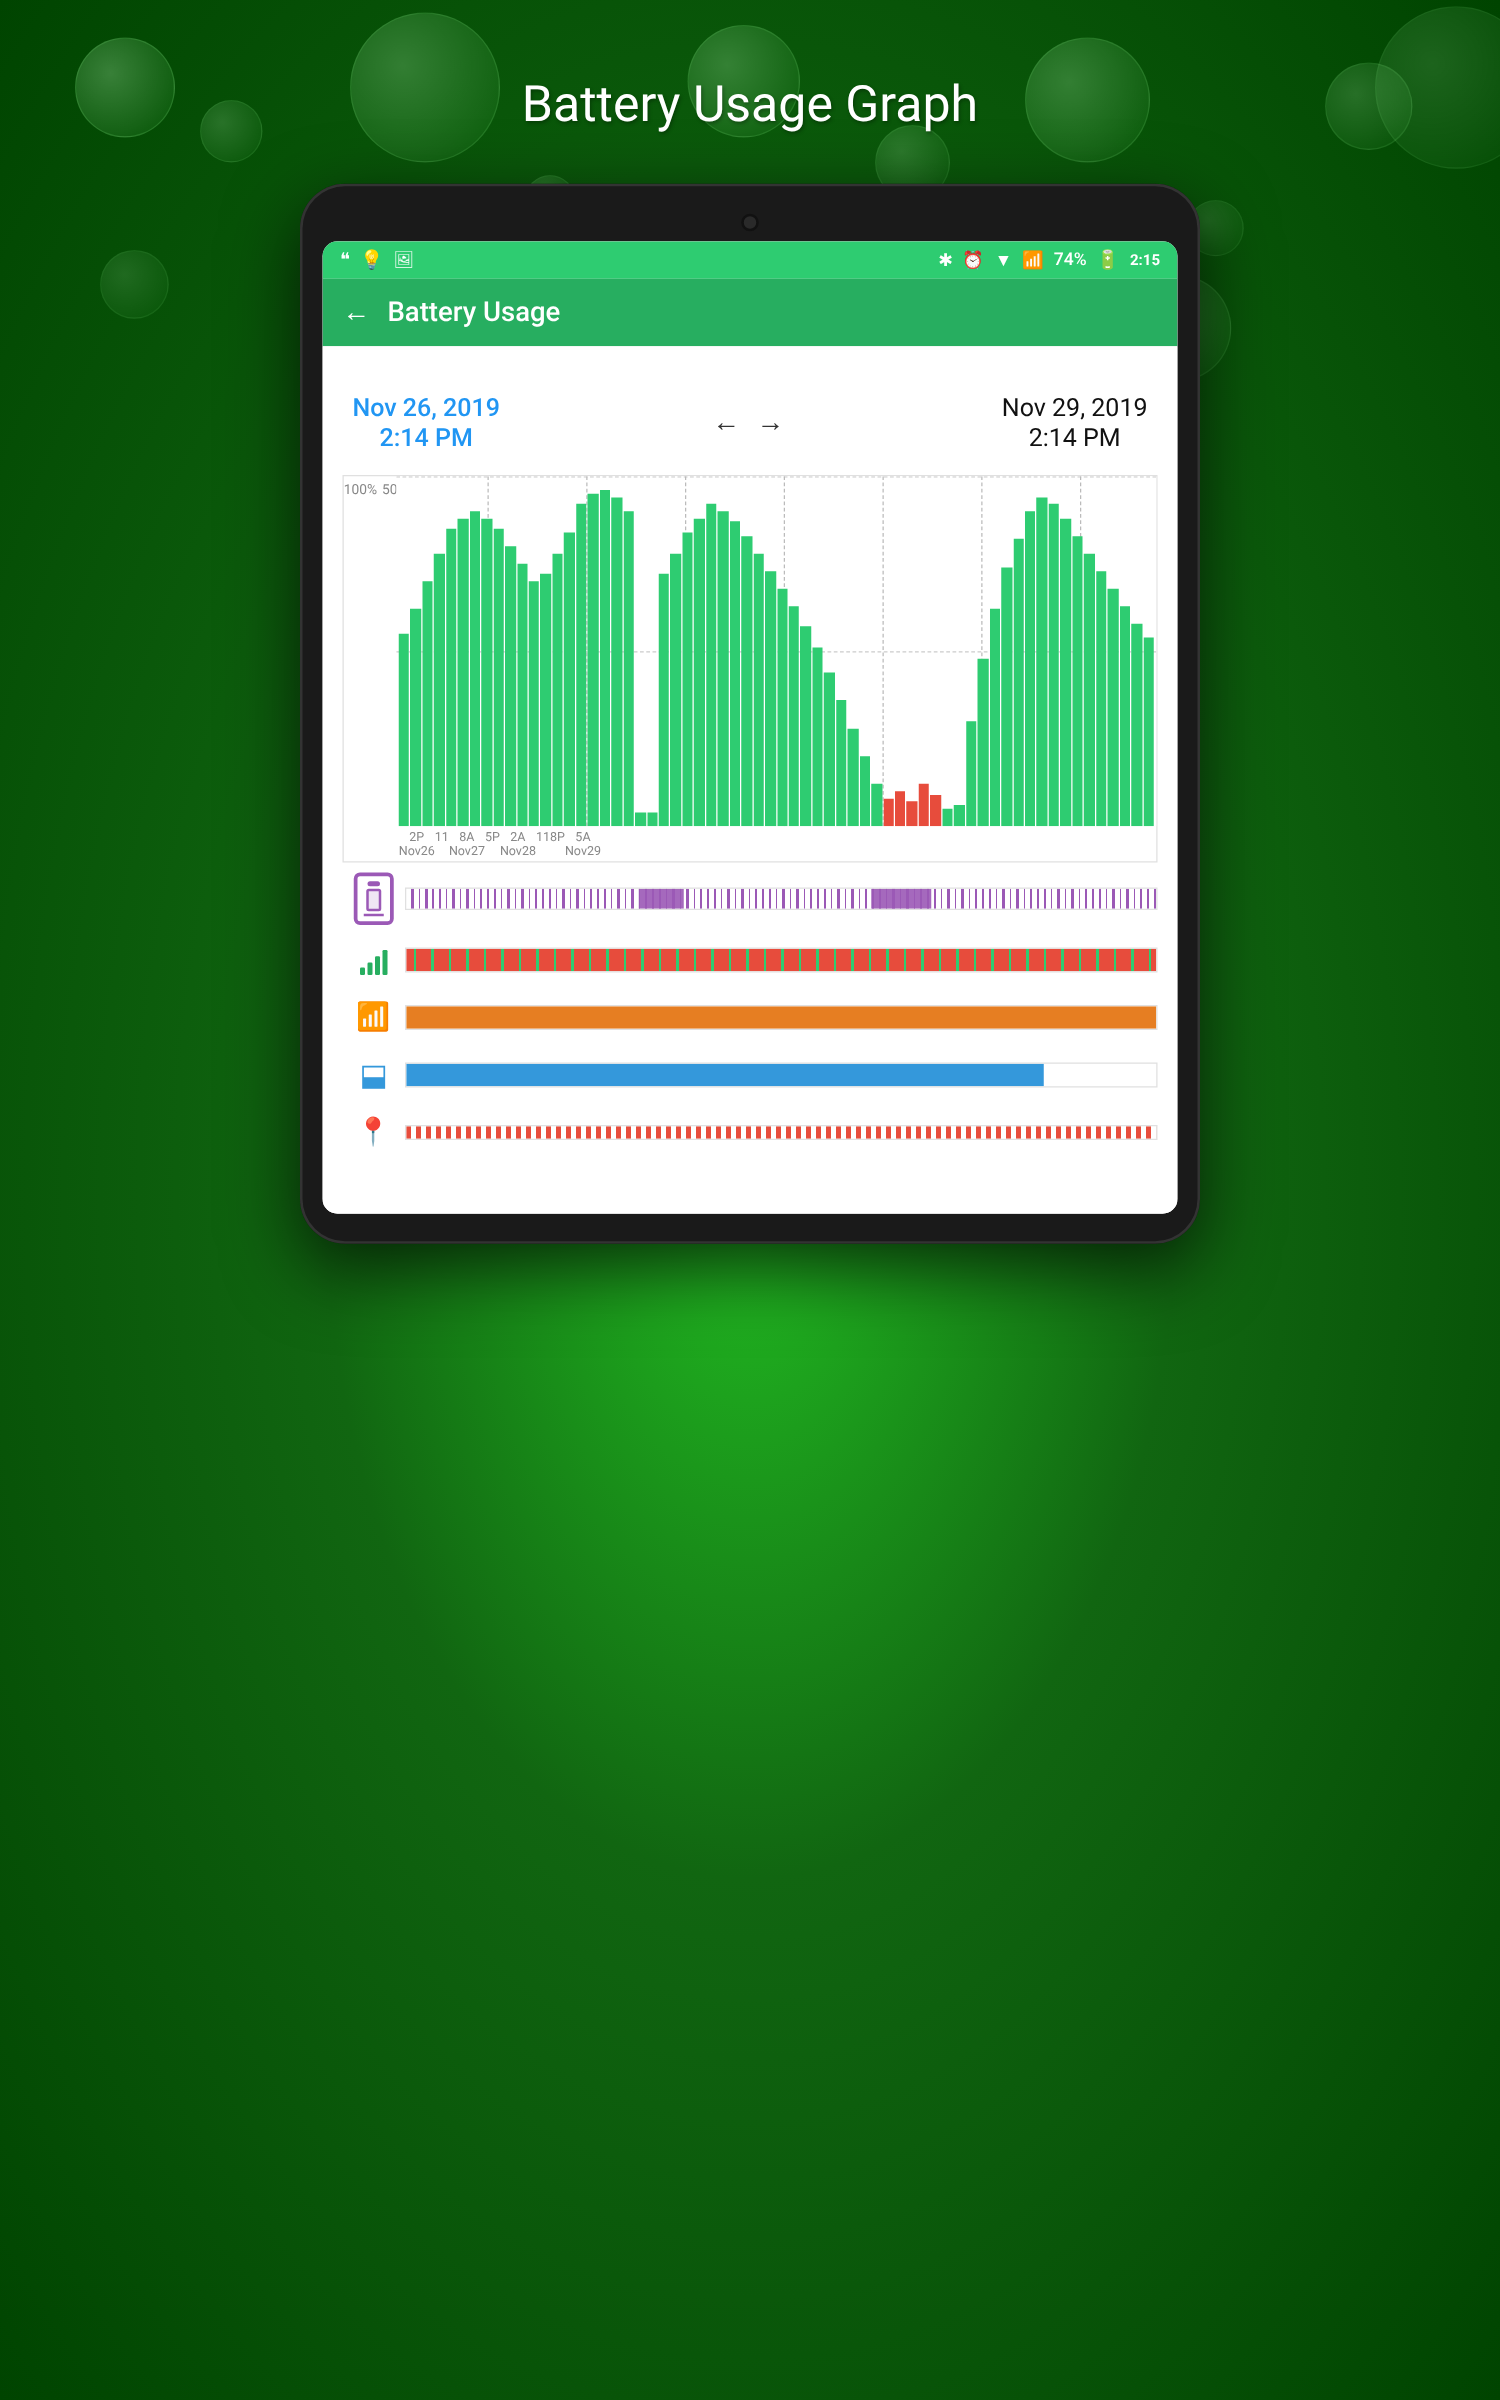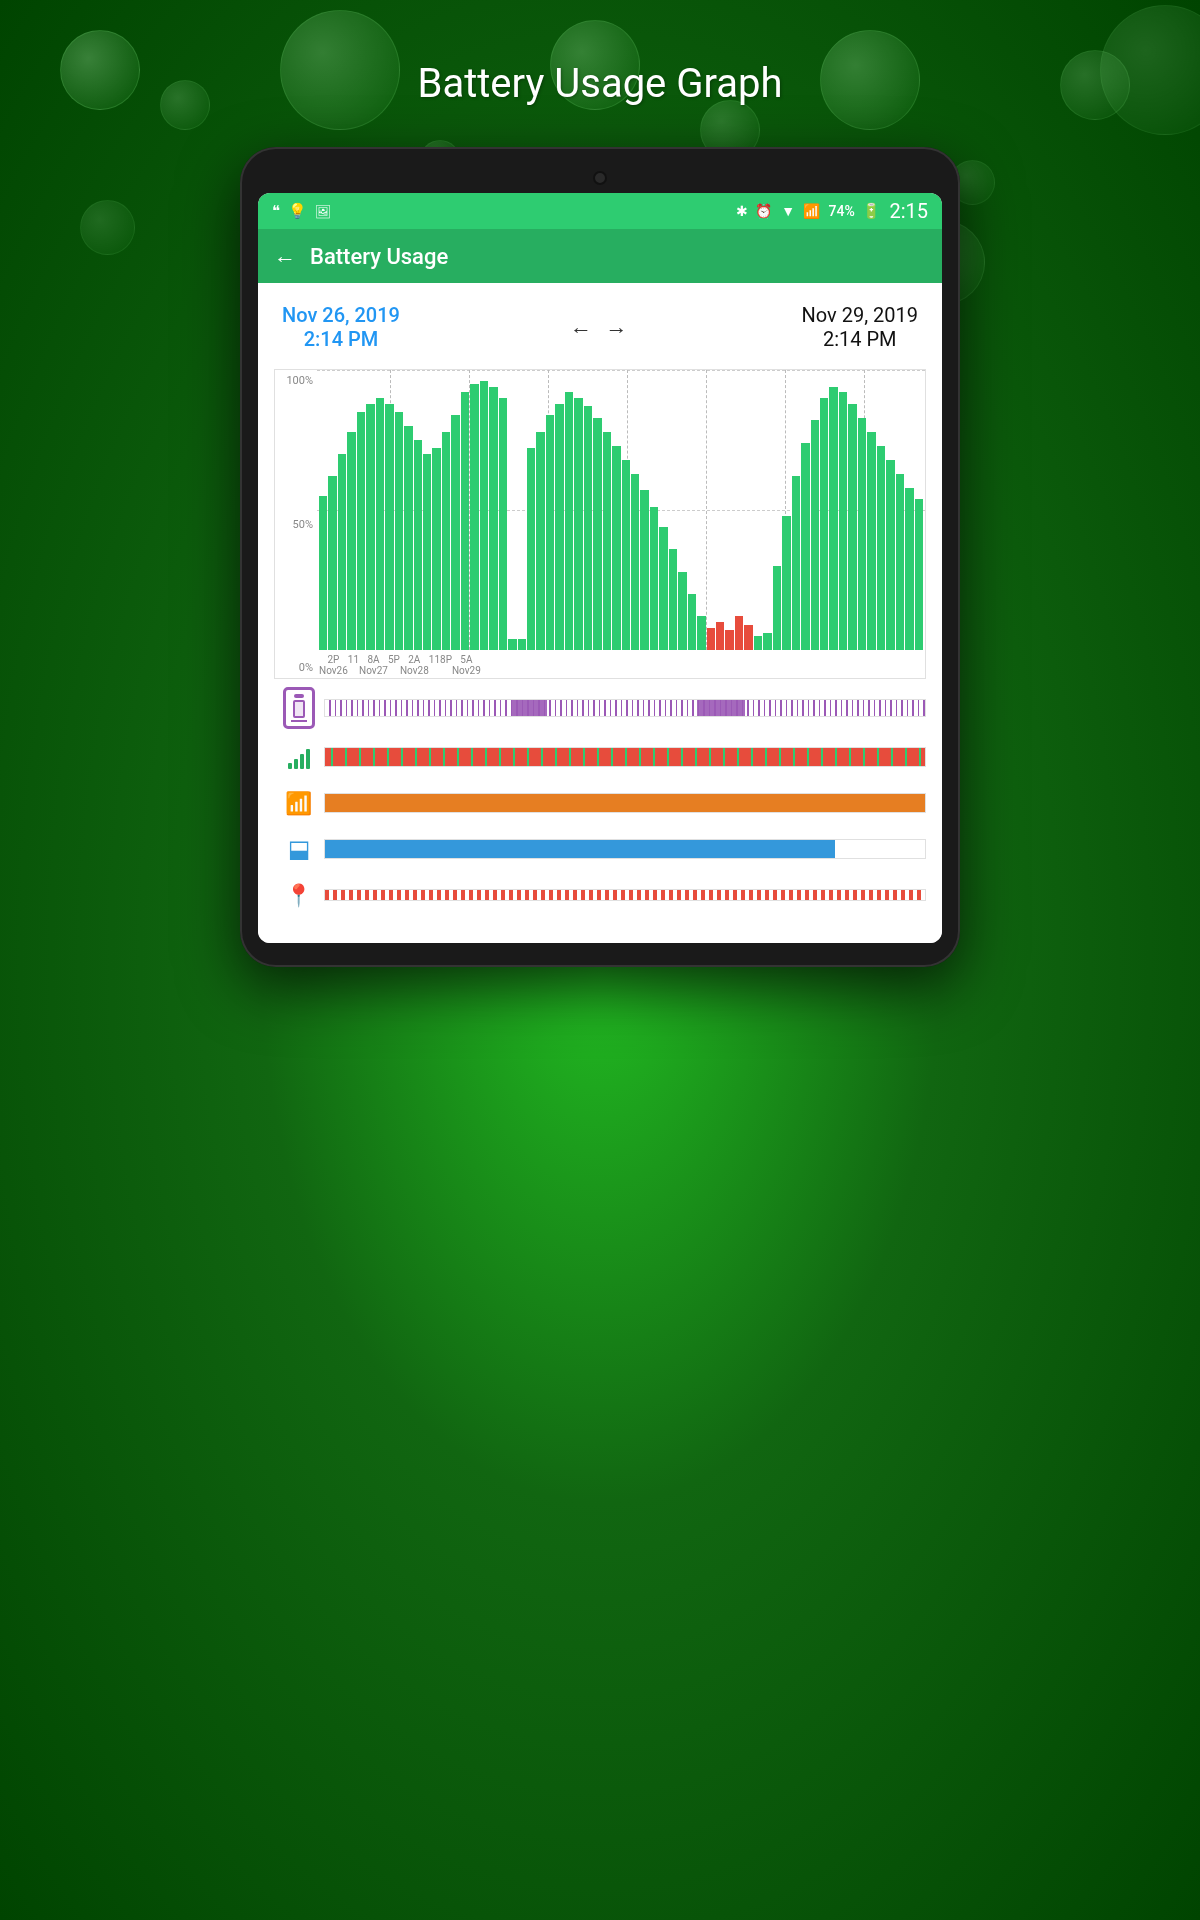--- a/index.html
+++ b/index.html
@@ -93,22 +93,22 @@
       display: flex;
       align-items: center;
       gap: 8px;
       font-size: 15px;
       font-weight: 500;
     }
     .battery-text {
       font-size: 14px;
     }
     .time-text {
-      font-size: 20px;
-      font-weight: 400;
+      font-size: 12px;
+      font-weight: 700;
     }
 
     
     .app-bar {
       background: #27ae60;
       color: white;
       display: flex;
       align-items: center;
       padding: 14px 16px;
       gap: 14px;
@@ -119,21 +119,21 @@
       font-weight: 300;
     }
     .app-bar-title {
       font-size: 22px;
       font-weight: 500;
     }
 
     
     .content {
       background: white;
-      padding: 20px 16px;
+      padding: 37px 16px;
     }
 
     
     .date-range {
       display: flex;
       align-items: center;
       justify-content: space-between;
       margin-bottom: 18px;
       padding: 0 8px;
     }
@@ -175,21 +175,21 @@
       margin-bottom: 8px;
       border: 1px solid #e0e0e0;
       background: white;
     }
     .chart-y-labels {
       position: absolute;
       left: 0;
       top: 0;
       height: 100%;
       display: flex;
-      flex-direction: column;
+      flex-direction: row;
       justify-content: space-between;
       padding: 4px 0;
       width: 42px;
     }
     .y-label {
       font-size: 11px;
       color: #888;
       text-align: right;
       padding-right: 4px;
     }

